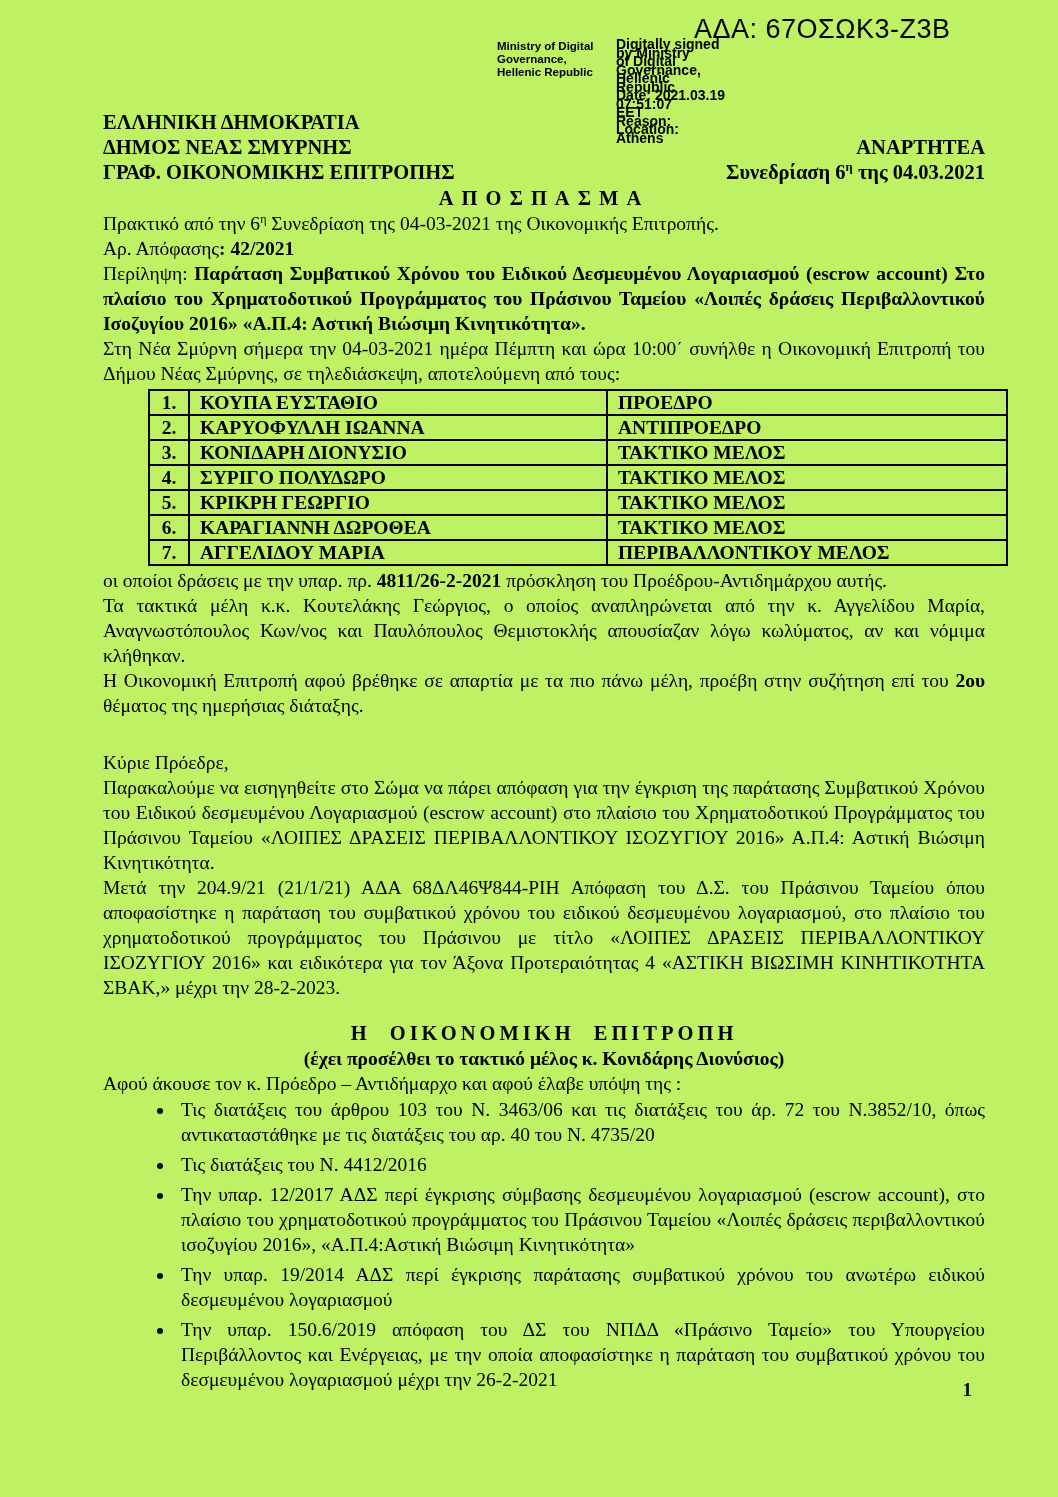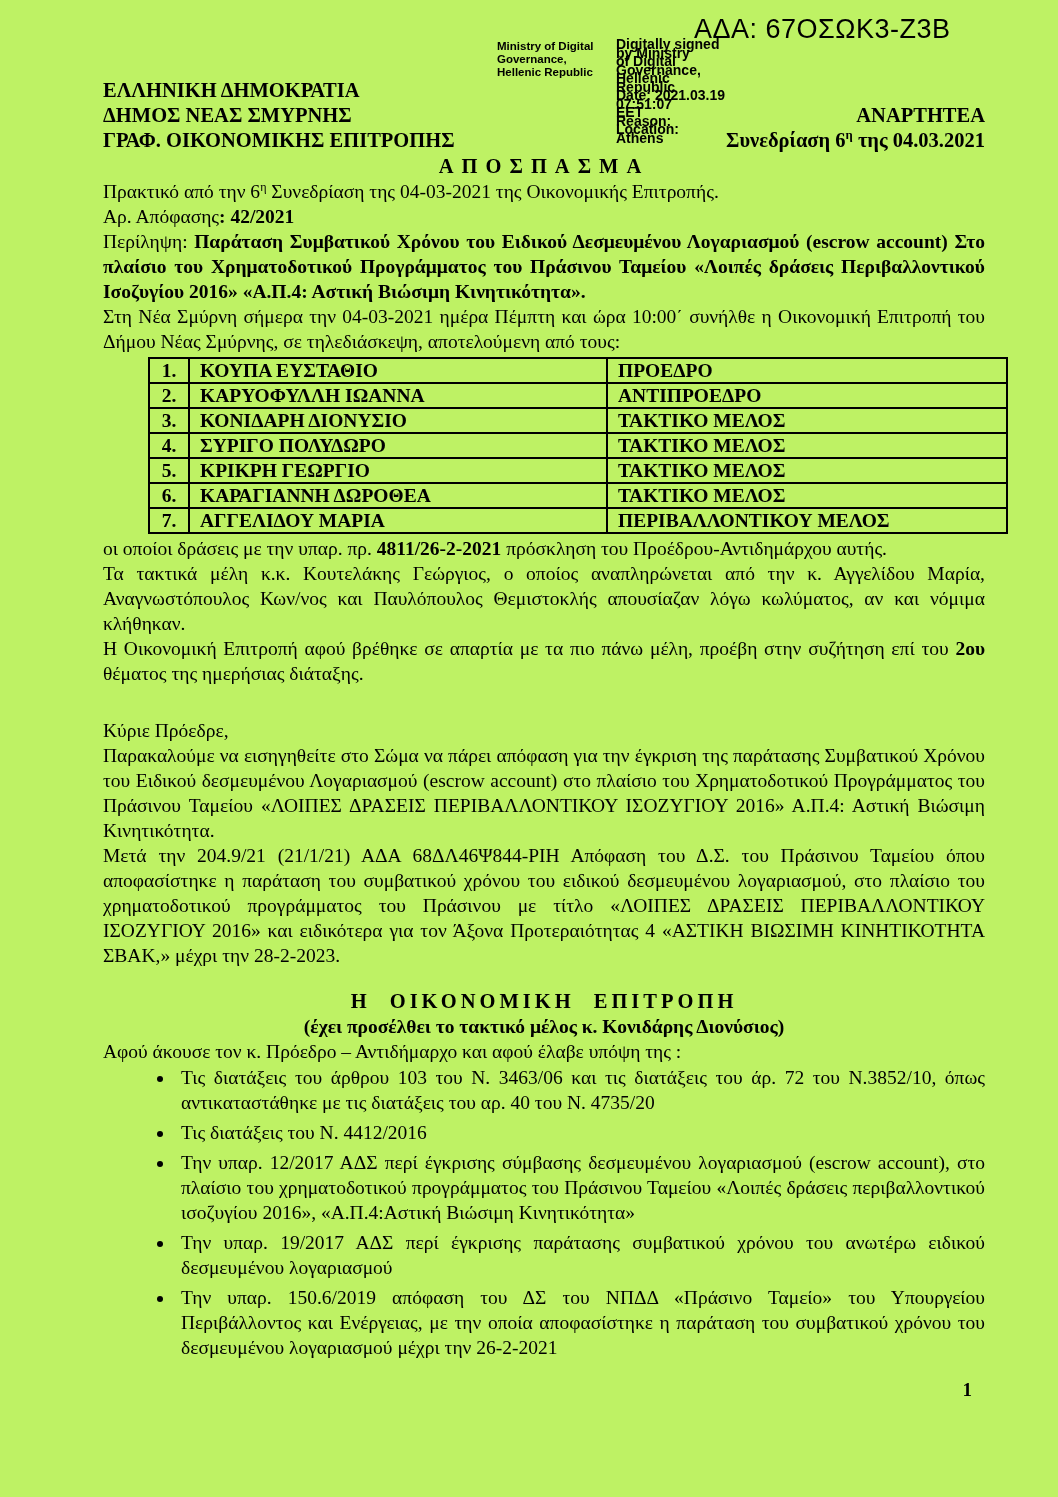--- a/index.html
+++ b/index.html
@@ -15,21 +15,21 @@
     font-family:"Liberation Sans", sans-serif; font-size:27px; letter-spacing:0.5px;
   }
   .stamp {
     position:absolute; left:497px; top:40px; display:flex; gap:17px;
     font-family:"Liberation Sans", sans-serif;
   }
   .stamp-left { font-size:11.5px; font-weight:bold; line-height:13px; width:102px; }
   .stamp-right { font-size:14px; font-weight:bold; line-height:8.5px; width:110px; letter-spacing:0; }
   
   .content { padding:78px 73px 0 103px; }
-  .head-block { position:relative; }
+  .head-block { position:relative;margin-top:32px; }
   .org { font-weight:bold; font-size:20.5px; line-height:25px; }
   .head-right {
     position:absolute; right:0; top:25px; text-align:right;
     font-weight:bold; font-size:20.5px; line-height:25px;
   }
   sup { font-size:0.62em; line-height:0; }
   .doc-title { text-align:center; font-weight:bold; font-size:20.5px; letter-spacing:8px; margin:2px 0 1px; }
   p.body { font-size:19.5px; line-height:25px; text-align:justify; }
   p.body b { font-weight:bold; }
   table.members {
@@ -153,21 +153,21 @@
 
     <div class="committee-head">Η ΟΙΚΟΝΟΜΙΚΗ ΕΠΙΤΡΟΠΗ</div>
     <div class="committee-sub">(έχει προσέλθει το τακτικό μέλος κ. Κονιδάρης Διονύσιος)</div>
 
     <p class="body">Αφού άκουσε τον κ. Πρόεδρο – Αντιδήμαρχο και αφού έλαβε υπόψη της :</p>
 
     <ul class="considerations">
       <li>Τις διατάξεις του άρθρου 103  του Ν. 3463/06 και τις διατάξεις του  άρ. 72 του Ν.3852/10, όπως αντικαταστάθηκε με τις διατάξεις του αρ. 40 του Ν. 4735/20</li>
       <li>Τις διατάξεις  του Ν. 4412/2016</li>
       <li>Την υπαρ. 12/2017 ΑΔΣ περί έγκρισης σύμβασης δεσμευμένου λογαριασμού (escrow account), στο πλαίσιο του χρηματοδοτικού προγράμματος του Πράσινου Ταμείου «Λοιπές δράσεις περιβαλλοντικού ισοζυγίου 2016», «Α.Π.4:Αστική Βιώσιμη Κινητικότητα»</li>
-      <li>Την υπαρ. 19/2017 ΑΔΣ περί έγκρισης παράτασης συμβατικού χρόνου του ανωτέρω ειδικού δεσμευμένου λογαριασμού</li>
+      <li>Την υπαρ. 19/2014 ΑΔΣ περί έγκρισης παράτασης συμβατικού χρόνου του ανωτέρω ειδικού δεσμευμένου λογαριασμού</li>
       <li>Την υπαρ. 150.6/2019 απόφαση του ΔΣ του ΝΠΔΔ «Πράσινο Ταμείο» του Υπουργείου Περιβάλλοντος και Ενέργειας, με την οποία αποφασίστηκε η παράταση του συμβατικού χρόνου του δεσμευμένου λογαριασμού μέχρι την 26-2-2021</li>
     </ul>
 
   </div>
 
   <div class="pagenum">1</div>
 
 </div>
 
 </body></html>

